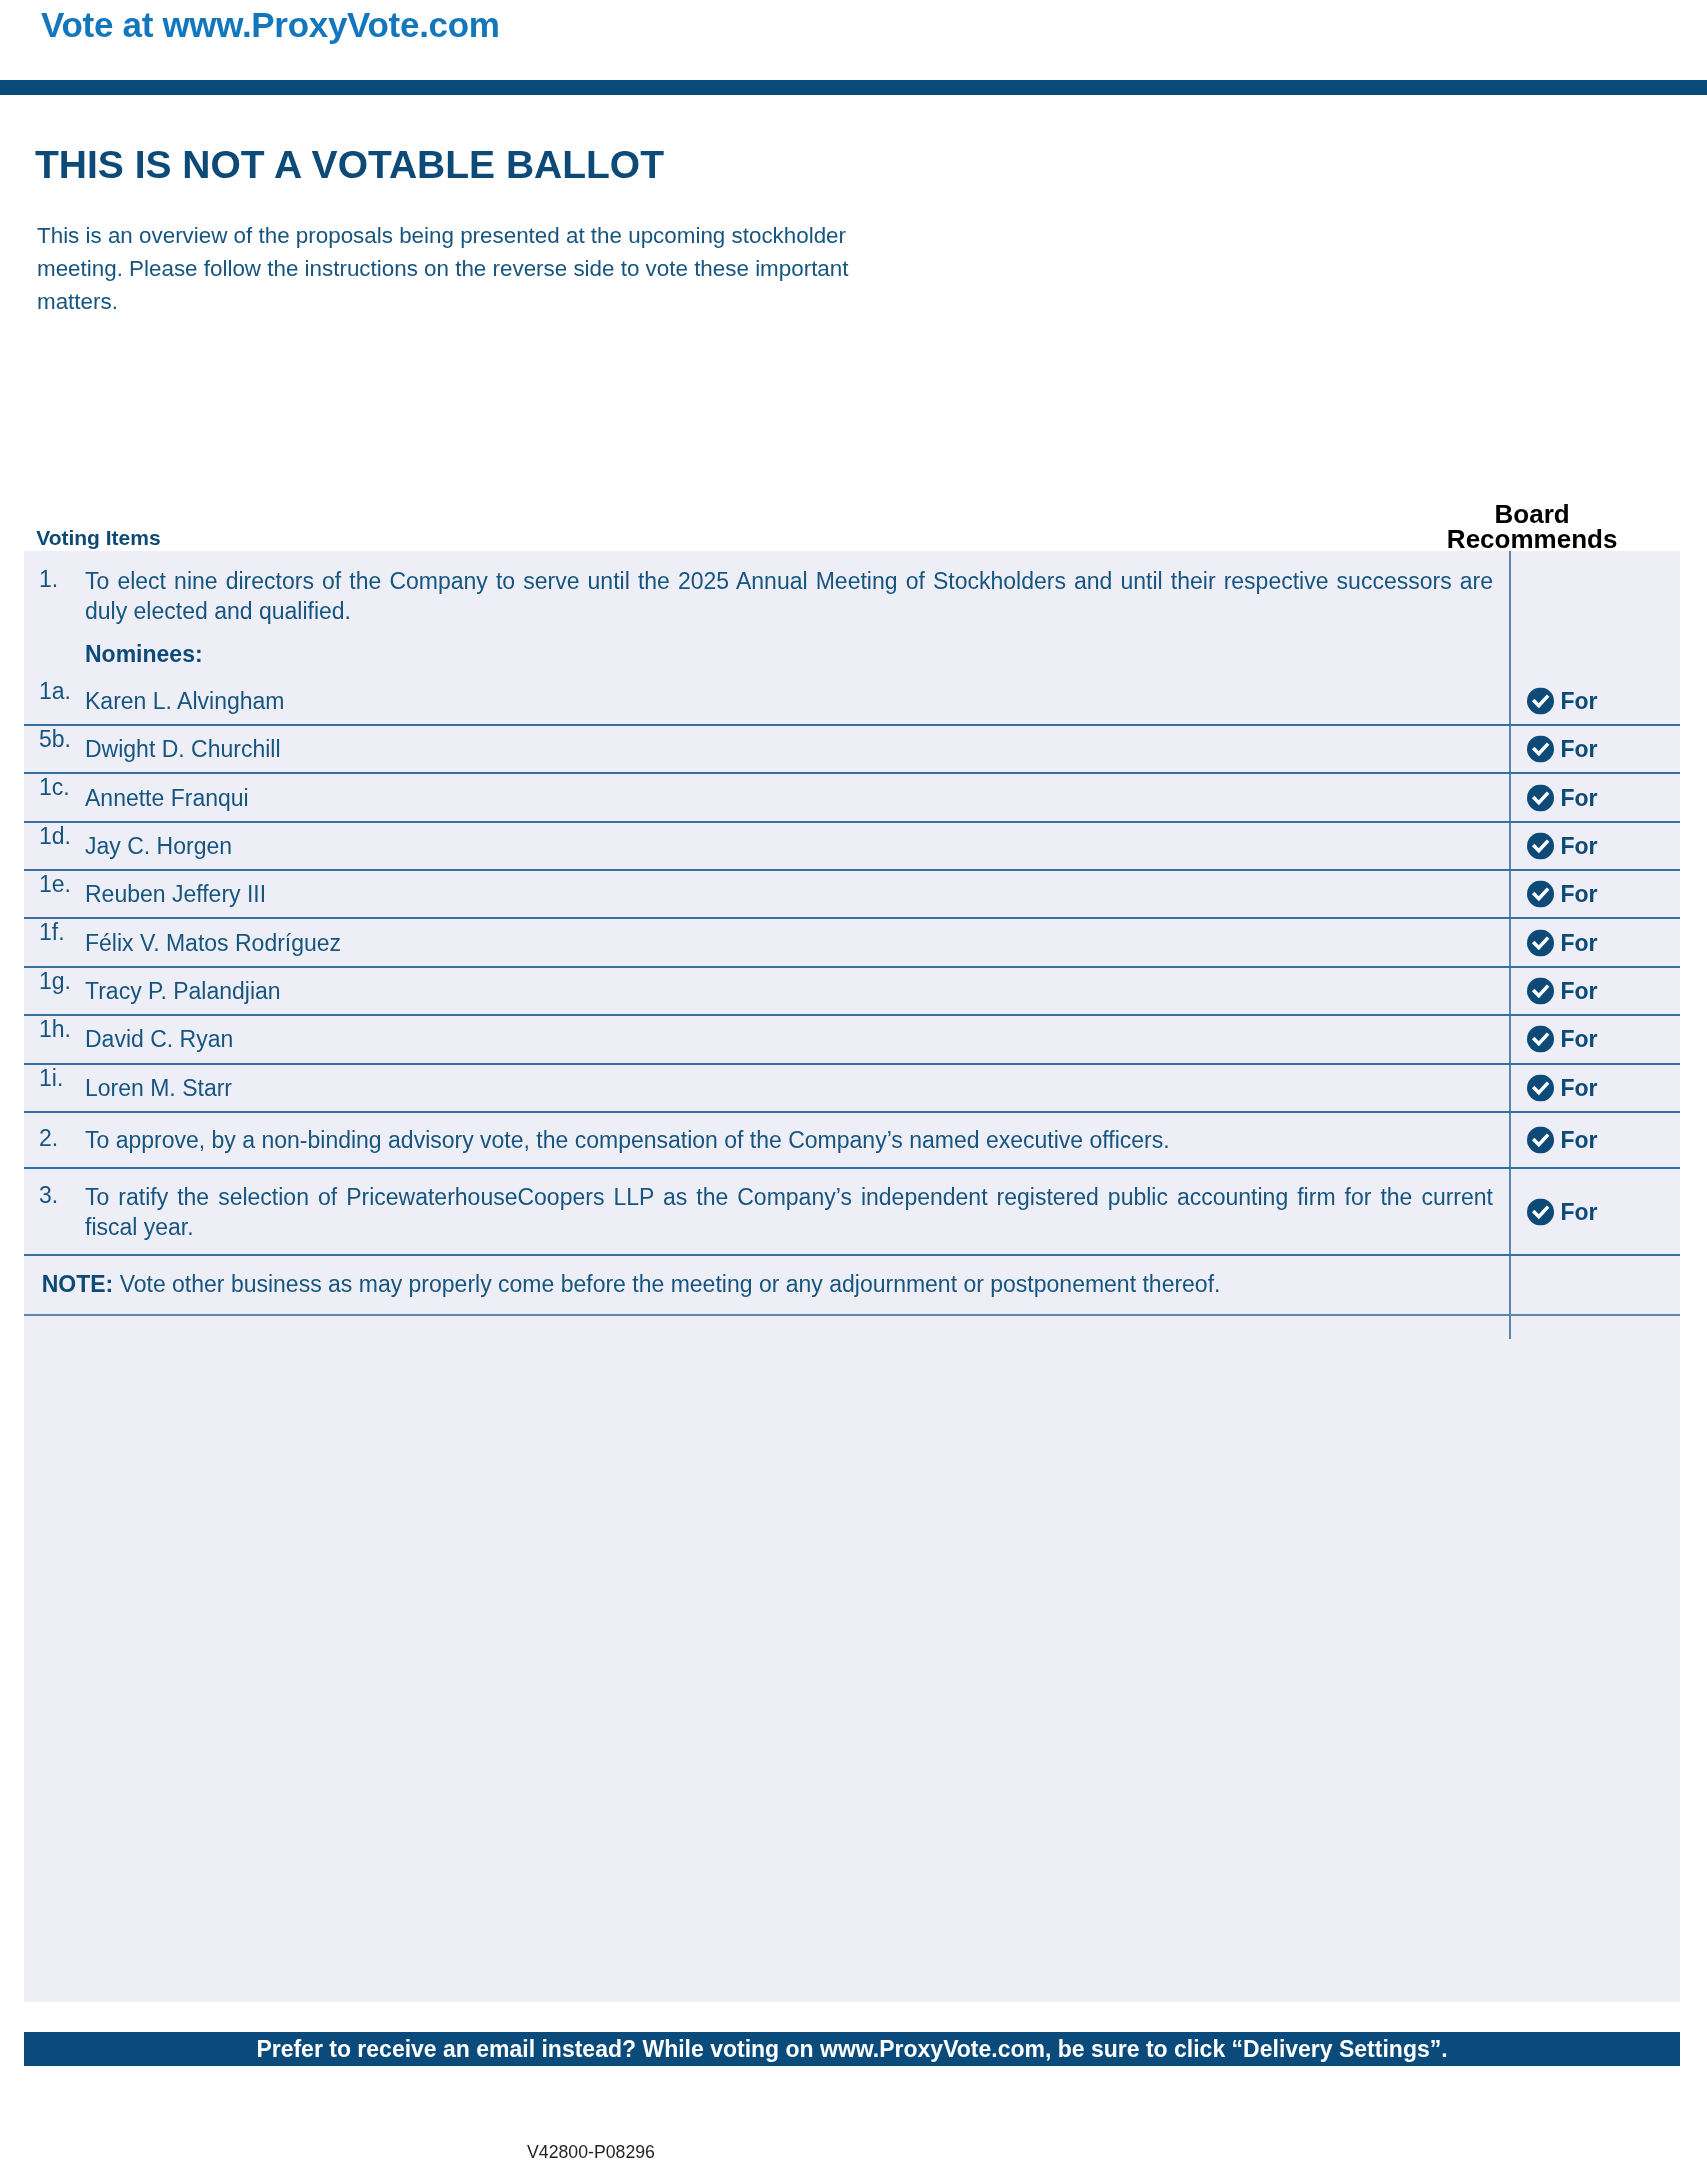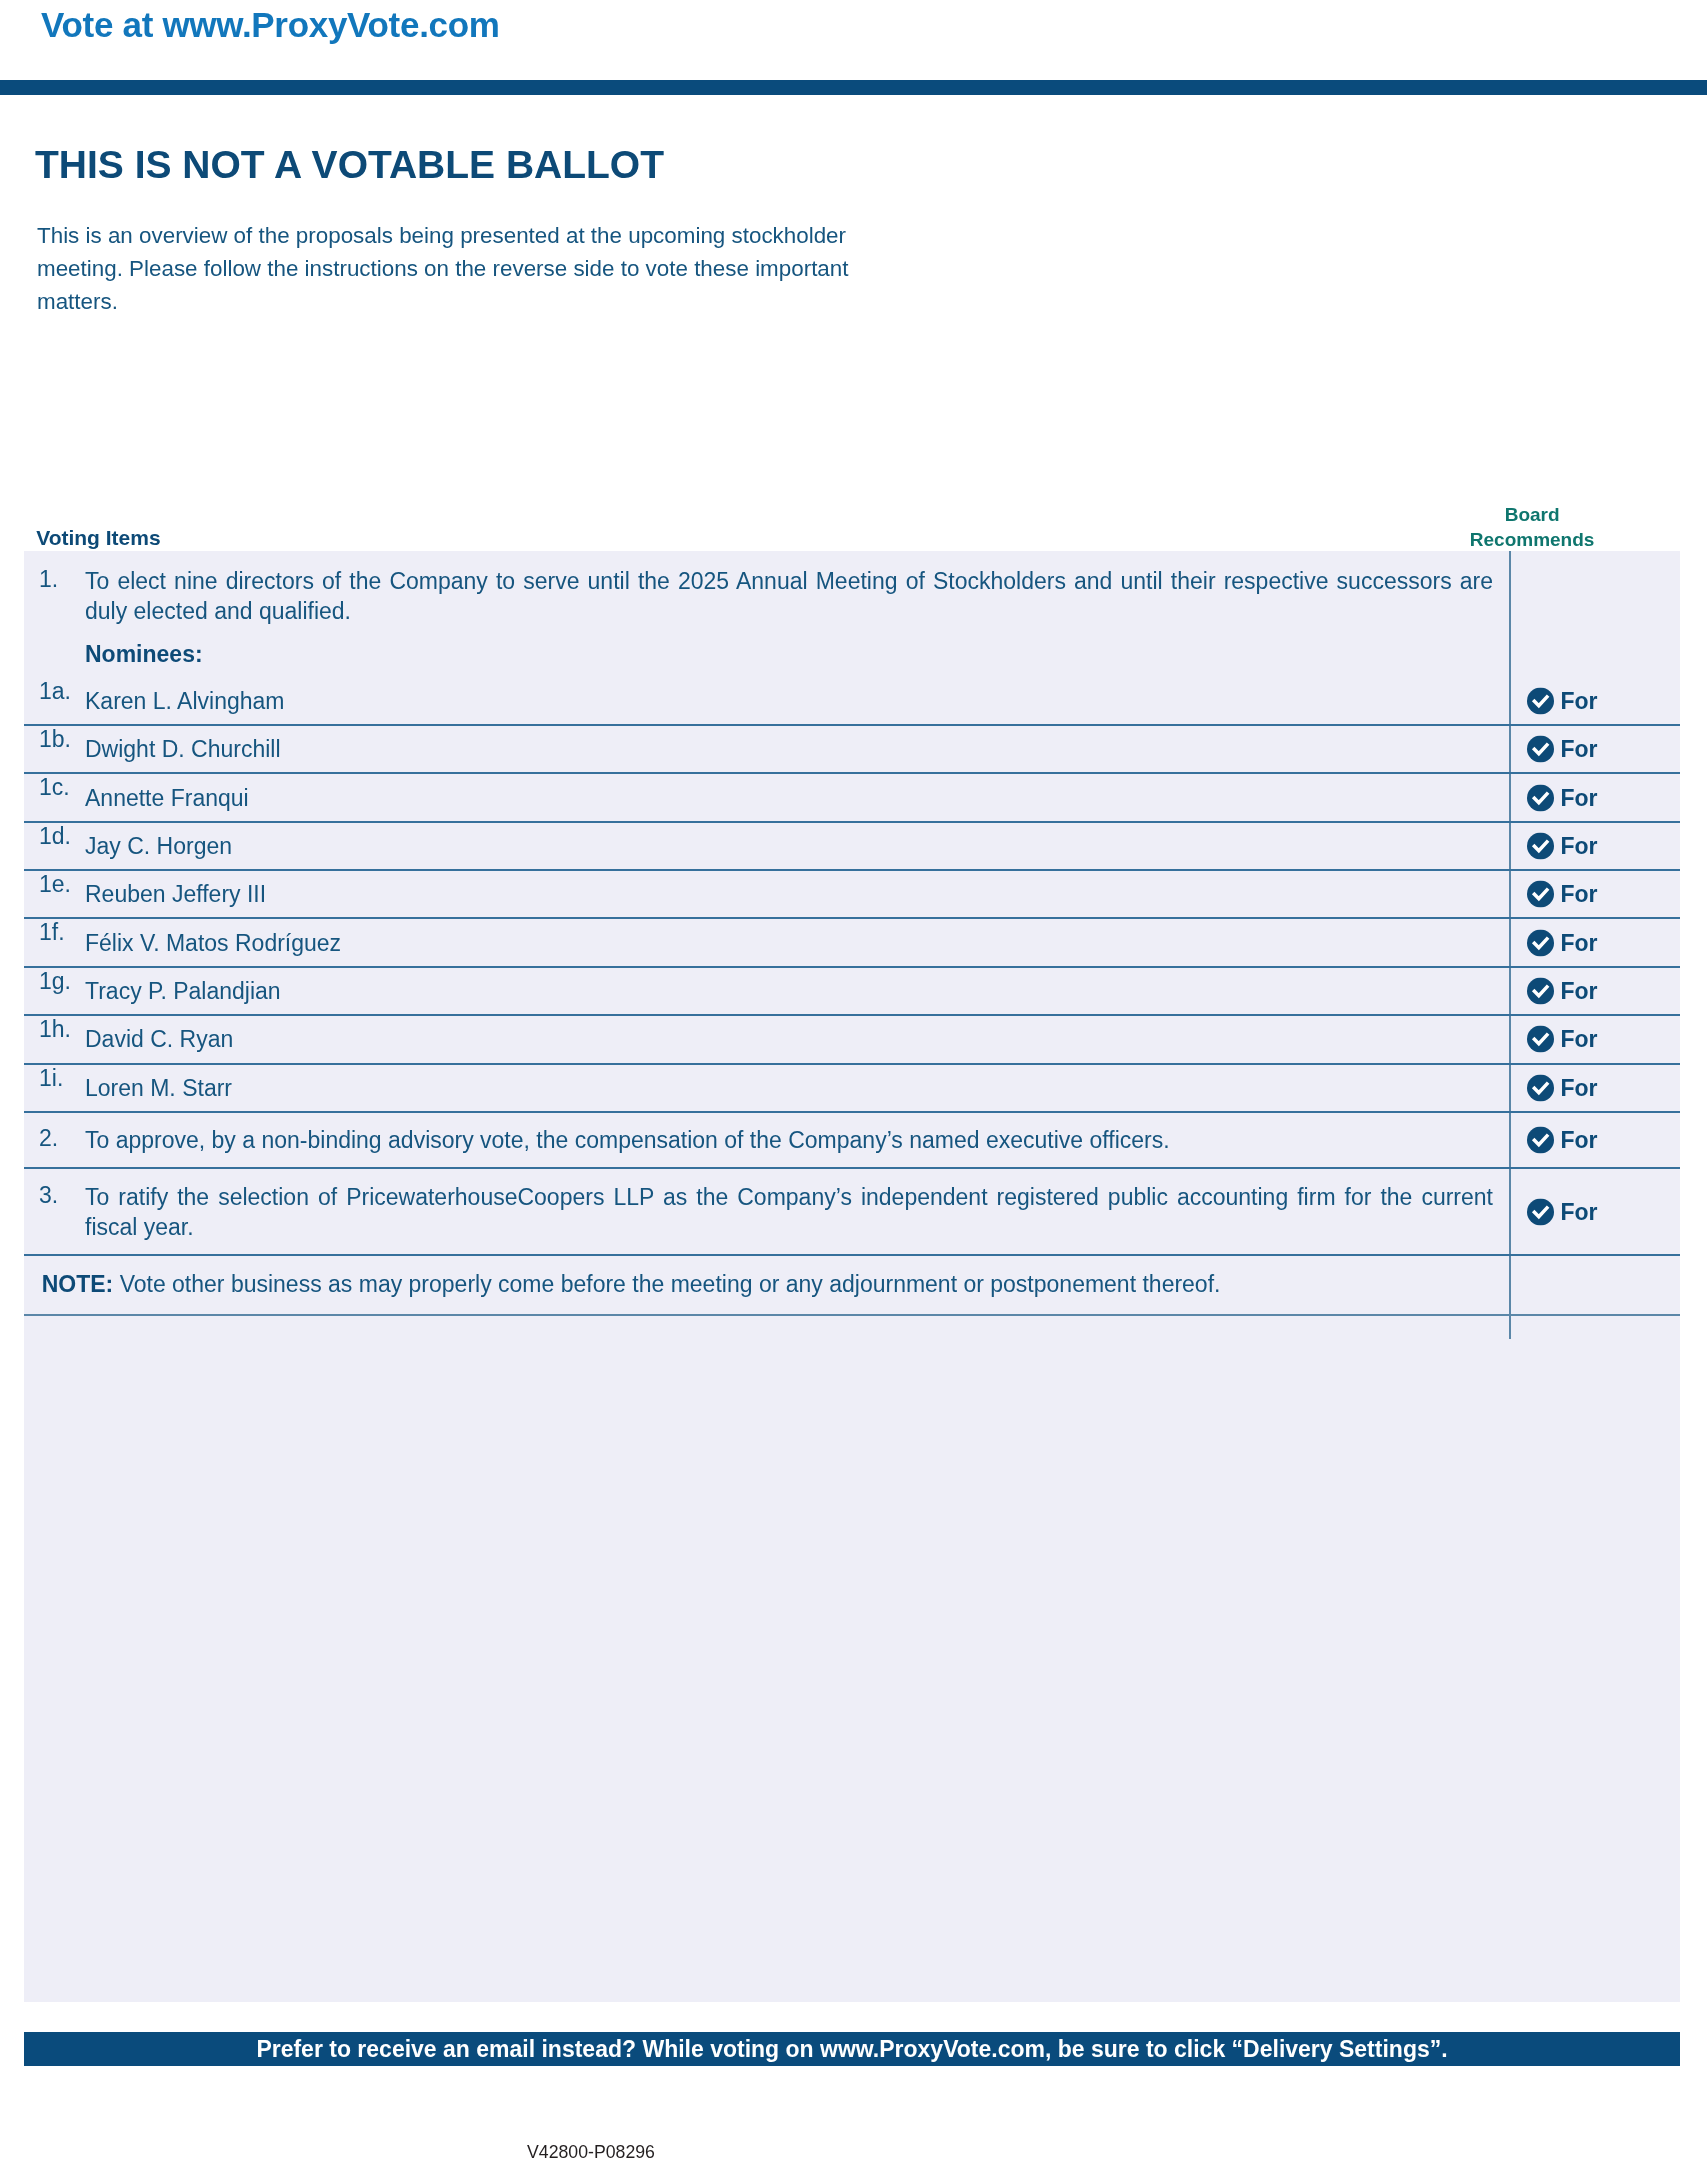--- a/index.html
+++ b/index.html
@@ -75,24 +75,24 @@
     font-size: 21px;
     font-weight: bold;
     color: #0d4a77;
   }
   .heading-board {
     position: absolute;
     right: 5.4px;
     bottom: -1.4px;
     width: 285px;
     text-align: center;
-    font-size: 19px;
+    font-size: 26px;
     font-weight: bold;
     line-height: 25px;
-    color: #0f766e;
+    color: #000000;
   }
 
   .panel {
     background: #eeeef7;
     width: 1656px;
     position: relative;
   }
 
   .vrule {
     position: absolute;
@@ -264,21 +264,21 @@
             <circle cx="20" cy="20" r="20" fill="#0d4a77"></circle>
             <path d="M11 20.5 L17.5 27 L29.5 14" stroke="#ffffff" stroke-width="5.2" fill="none" stroke-linecap="square"></path>
           </svg>
           <span class="rec-label">For</span>
         </span>
       </div>
     </div>
 
     <div class="row">
       <div class="cell-item row-name">
-        <span class="num" style="top:0;">1b.</span>
+        <span class="num" style="top:0;">5b.</span>
         <p class="body-text nojust">Dwight D. Churchill</p>
       </div>
       <div class="cell-rec">
         <span class="rec">
           <svg class="check-icon" viewBox="0 0 40 40">
             <circle cx="20" cy="20" r="20" fill="#0d4a77"></circle>
             <path d="M11 20.5 L17.5 27 L29.5 14" stroke="#ffffff" stroke-width="5.2" fill="none" stroke-linecap="square"></path>
           </svg>
           <span class="rec-label">For</span>
         </span>

